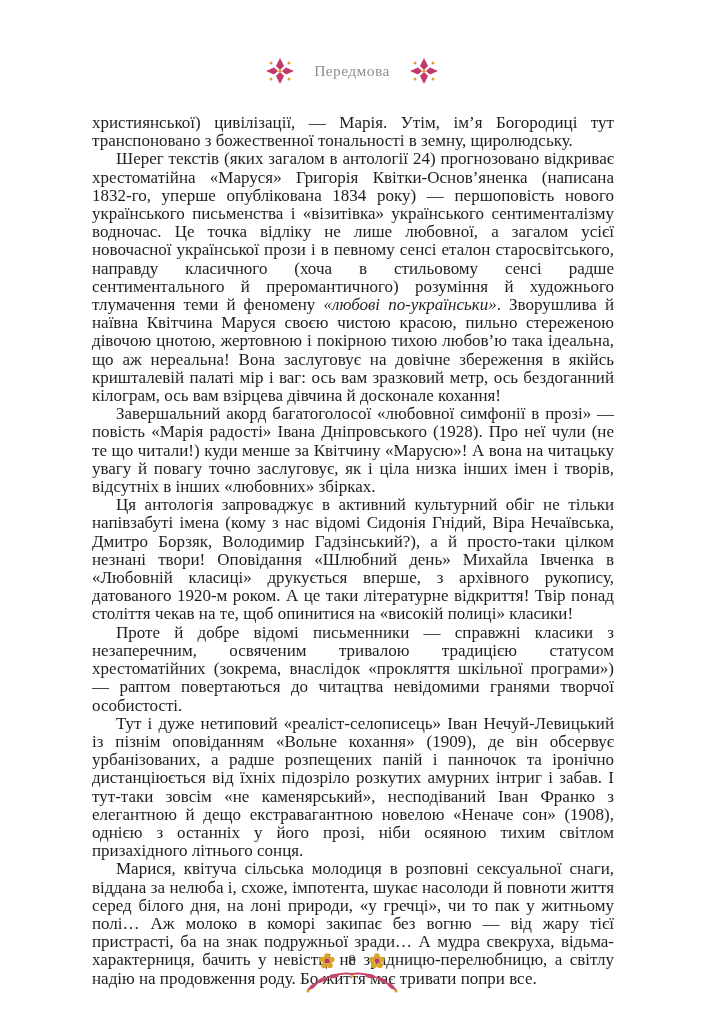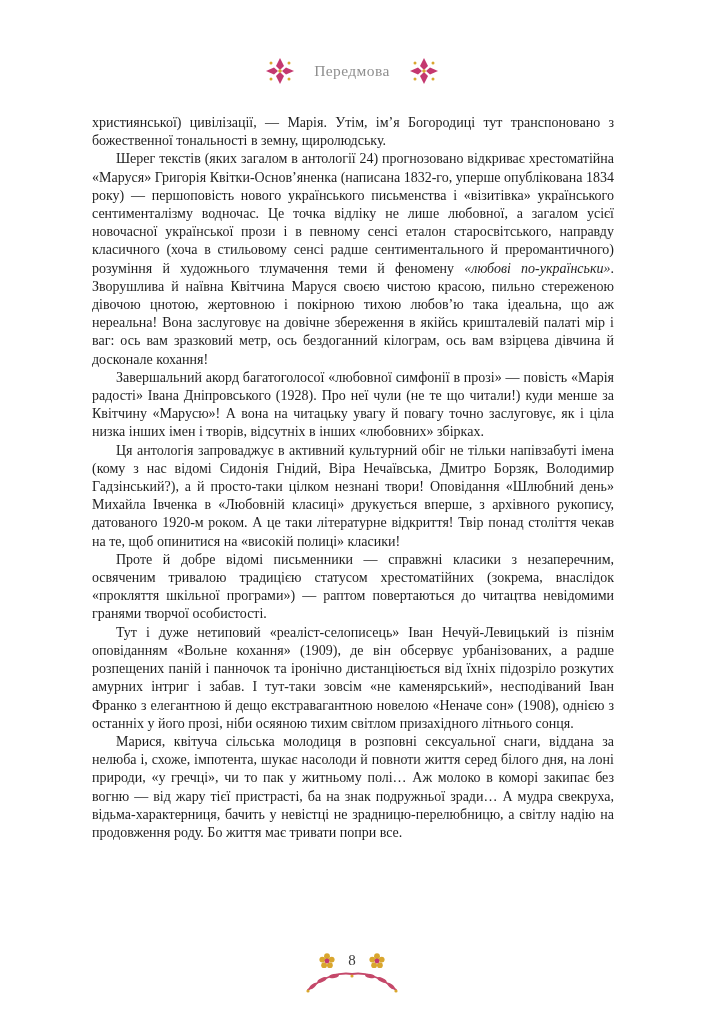--- a/index.html
+++ b/index.html
@@ -29,21 +29,21 @@
     font-size: 15.5px;
     font-weight: normal;
     letter-spacing: 0.4px;
     color: #8f8f8f;
   }
   .ornament { display: inline-flex; align-items: center; }
   .ornament.mirrored svg { transform: scaleX(-1); }
   .page-body {
     width: 522px;
     margin: 0 auto;
-    font-size: 14px;
+    font-size: 17px;
     line-height: 18.2px;
     color: #1e1e1e;
     text-align: justify;
     font-family: Liberation Serif, serif;
   }
   .para { margin: 0; text-indent: 24px; }
   .para.no-indent { text-indent: 0; }
   .italic { font-style: italic; }
   .page-footer {
     position: absolute;

